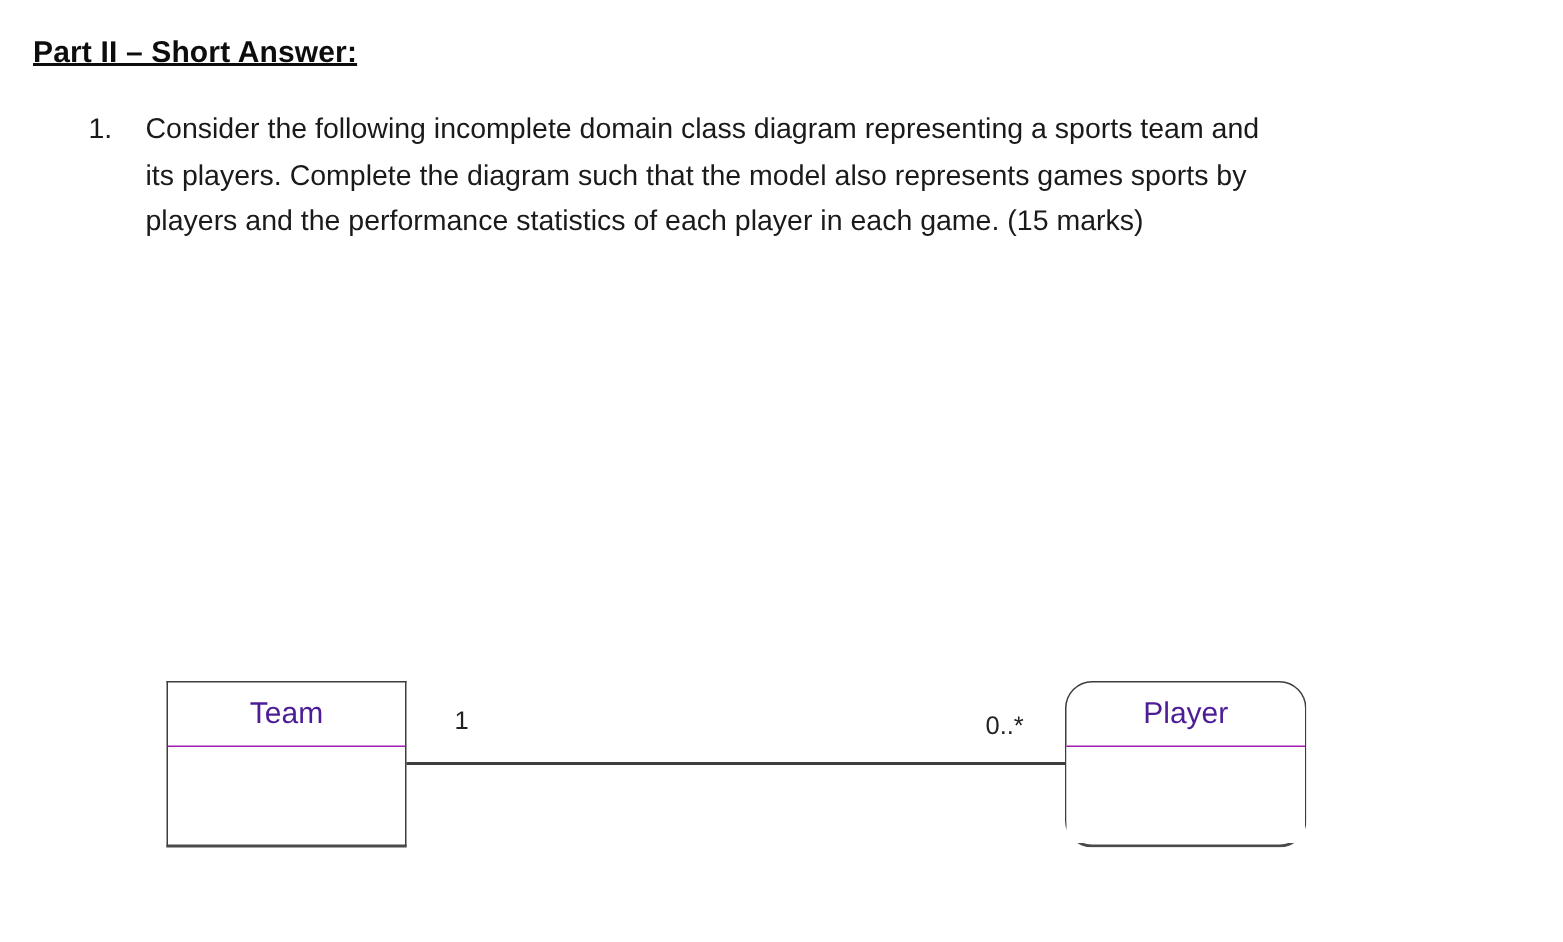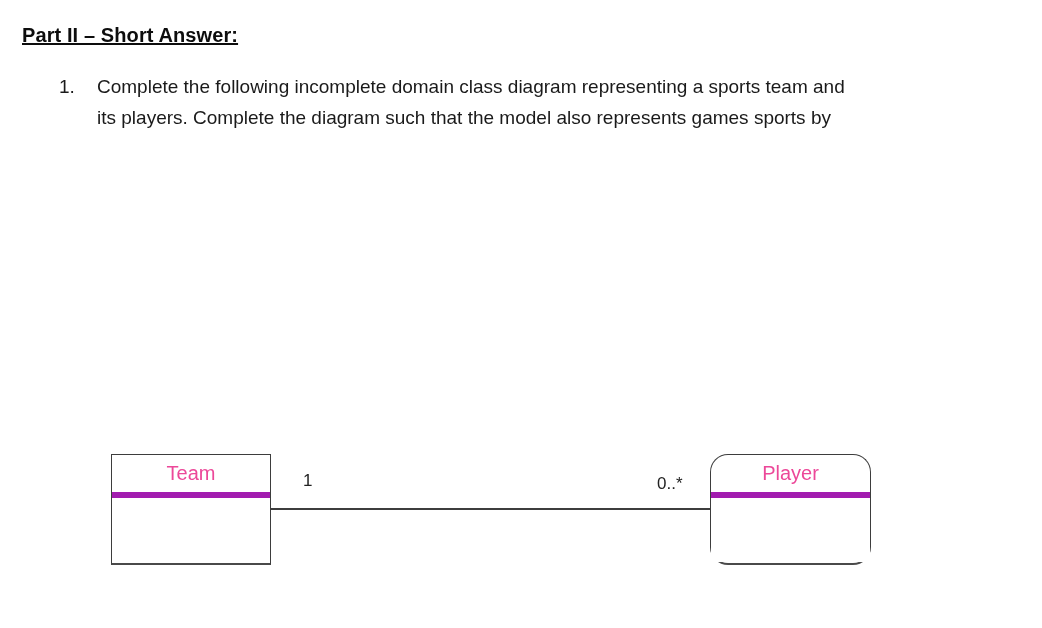--- a/index.html
+++ b/index.html
@@ -53,26 +53,26 @@
     height: 111px;
     border: 1px solid #3d3d3d;
     background: #ffffff;
     border-bottom-width: 2px;
     border-bottom-color: #4a4a4a;
   }
   .uml-class.team   { left: 111px; top: 454px; width: 160px; }
   .uml-class.player { left: 710px; top: 454px; border-radius: 18px; }
   .uml-class-title {
     height: 43px;
-    border-bottom: 6px solid #a21caf;
+    border-bottom: 1px solid #a21caf;
     display: flex;
     align-items: center;
     justify-content: center;
     font-size: 20px;
-    color: #ec4899;
+    color: #4c1d95;
   }
   .uml-class-body {
     height: 64px;
     background: #ffffff;
   }
   .assoc-line {
     position: absolute;
     left: 271px;
     top: 508px;
     width: 439px;
@@ -91,22 +91,23 @@
 </head>
 <body>
 
 <div class="page">
 
   <div class="doc-heading">Part II – Short Answer:</div>
 
   <div class="question-row">
     <div class="question-number">1.</div>
     <div class="question-lines">
-      <div class="question-line">Complete the following incomplete domain class diagram representing a sports team and</div>
+      <div class="question-line">Consider the following incomplete domain class diagram representing a sports team and</div>
       <div class="question-line">its players. Complete the diagram such that the model also represents games sports by</div>
+      <div class="question-line">players and the performance statistics of each player in each game. (15 marks)</div>
     </div>
   </div>
 
   <div>
 
     <div class="uml-class team">
       <div class="uml-class-title">Team</div>
       <div class="uml-class-body"></div>
     </div>
 

